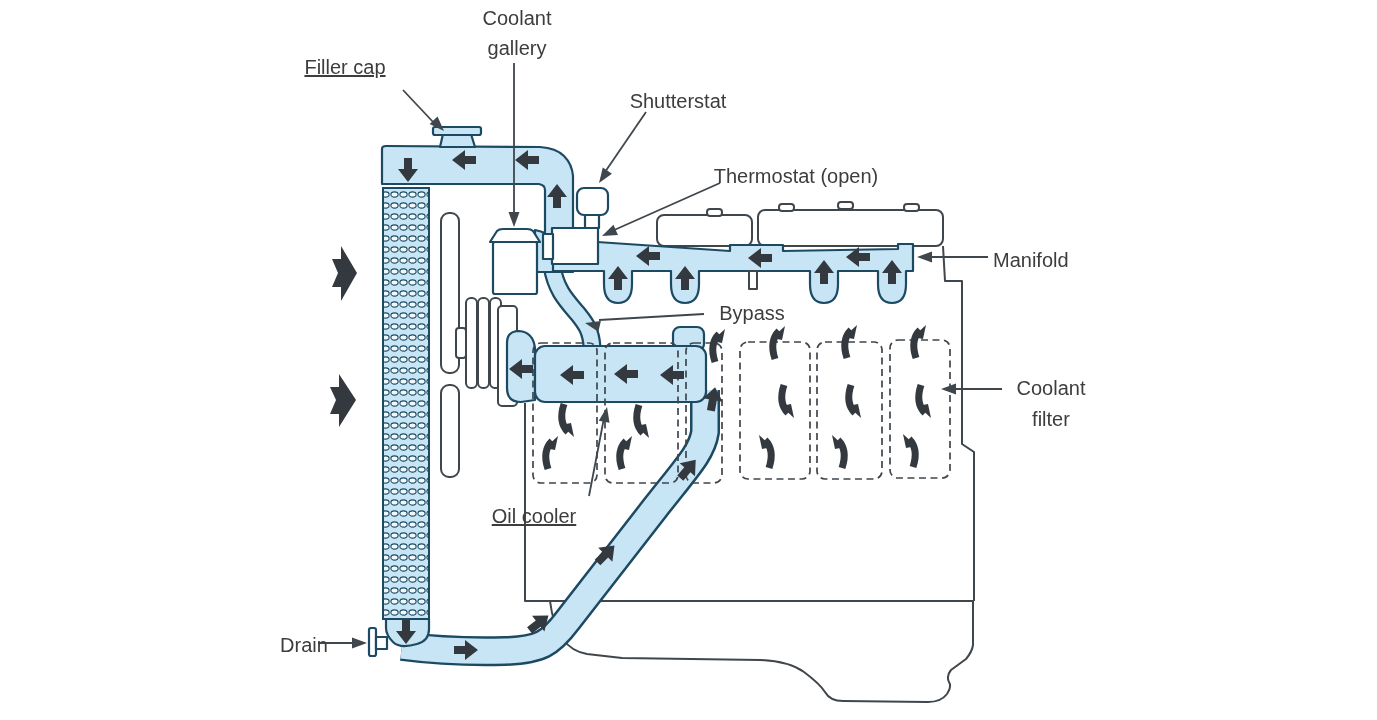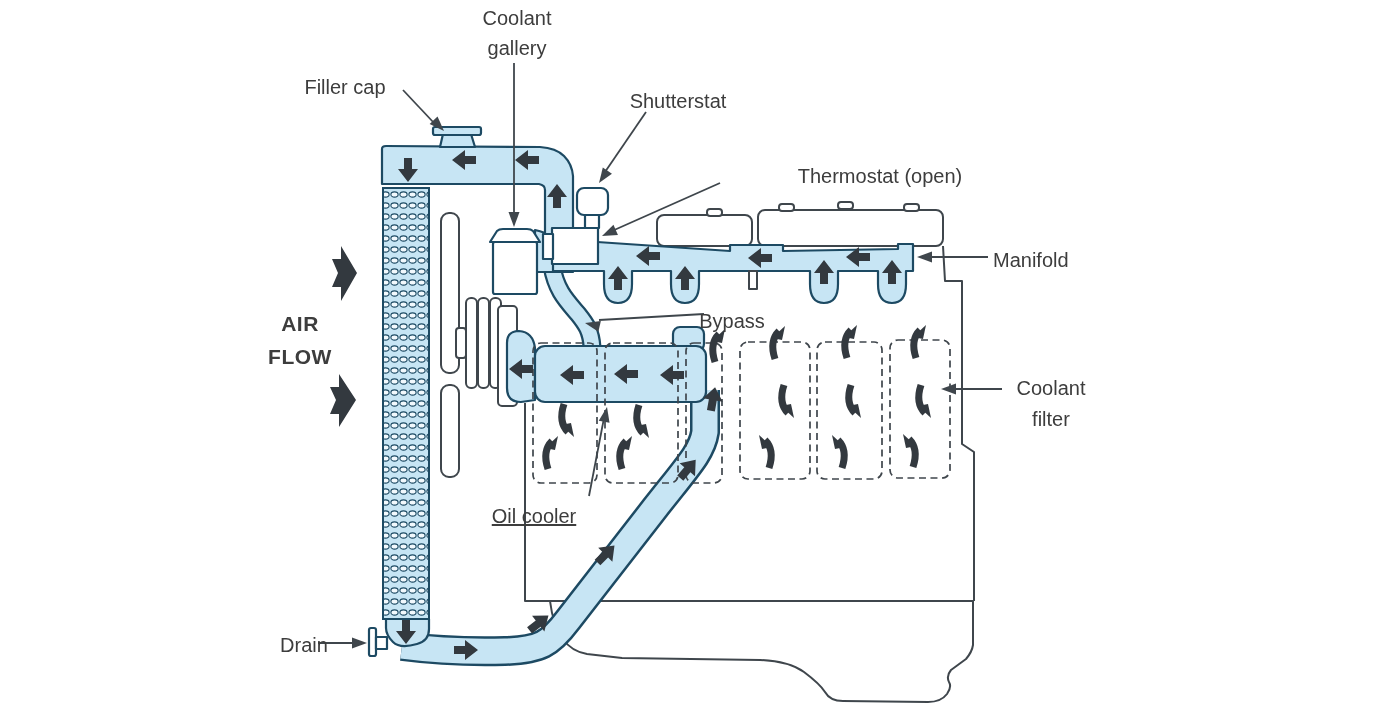--- a/index.html
+++ b/index.html
@@ -18,25 +18,25 @@
   .bypO{fill:none;stroke:var(--pipe_outline);stroke-width:19;stroke-linecap:butt;}
   .bypI{fill:none;stroke:var(--coolant);stroke-width:14.5;stroke-linecap:butt;}
   .ptr{fill:none;stroke:var(--engine_outline);stroke-width:1.8;}
   .phead{fill:var(--engine_outline);}
   .lbl{position:absolute;font-size:20px;line-height:30px;color:var(--label_text);
        transform:translateX(-50%);text-align:center;white-space:nowrap;}
   .lbl span{display:block;}
   .lbl.left{transform:none;text-align:left;}
   .lbl.bold{font-weight:bold;font-size:21px;line-height:33px;letter-spacing:.5px;}
   #lbl-coolant-filter{left:517px;top:3px;}
-  #lbl-filler-cap{left:345px;top:72px;}
+  #lbl-filler-cap{left:345px;top:52px;text-decoration:underline;}
   #lbl-shutterstat{left:678px;top:86px;}
-  #lbl-thermostat{left:880px;top:161px;}
+  #lbl-thermostat{left:796px;top:161px;}
   #lbl-manifold{left:993px;top:245px;}
-  #lbl-bypass{left:732px;top:298px;margin-top:8px;}
+  #lbl-bypass{left:752px;top:298px;}
   #lbl-coolant-gallery{left:1051px;top:373px;line-height:31px;}
   #lbl-oil-cooler{left:534px;top:501px;text-decoration:underline;}
   #lbl-drain{left:281px;top:630px;margin-left:23px;}
   #lbl-air-flow{left:300px;top:307px;}
 </style>
 </head>
 <body>
 
 <div id="stage">
 <svg width="1377" height="720" viewBox="0 0 1377 720">
@@ -220,17 +220,13 @@
   <div class="lbl" id="lbl-shutterstat">Shutterstat</div>
   <div class="lbl" id="lbl-thermostat">Thermostat (open)</div>
   <div class="lbl left" id="lbl-manifold">Manifold</div>
   <div class="lbl" id="lbl-bypass">Bypass</div>
   <div class="lbl" id="lbl-coolant-gallery">
     <span>Coolant</span>
     <span>filter</span>
   </div>
   <div class="lbl" id="lbl-oil-cooler">Oil cooler</div>
   <div class="lbl" id="lbl-drain">Drain</div>
-  <div class="lbl bold" id="lbl-air-flow">
-    <span>AIR</span>
-    <span>FLOW</span>
-  </div>
 </div>
 
 </body></html>

